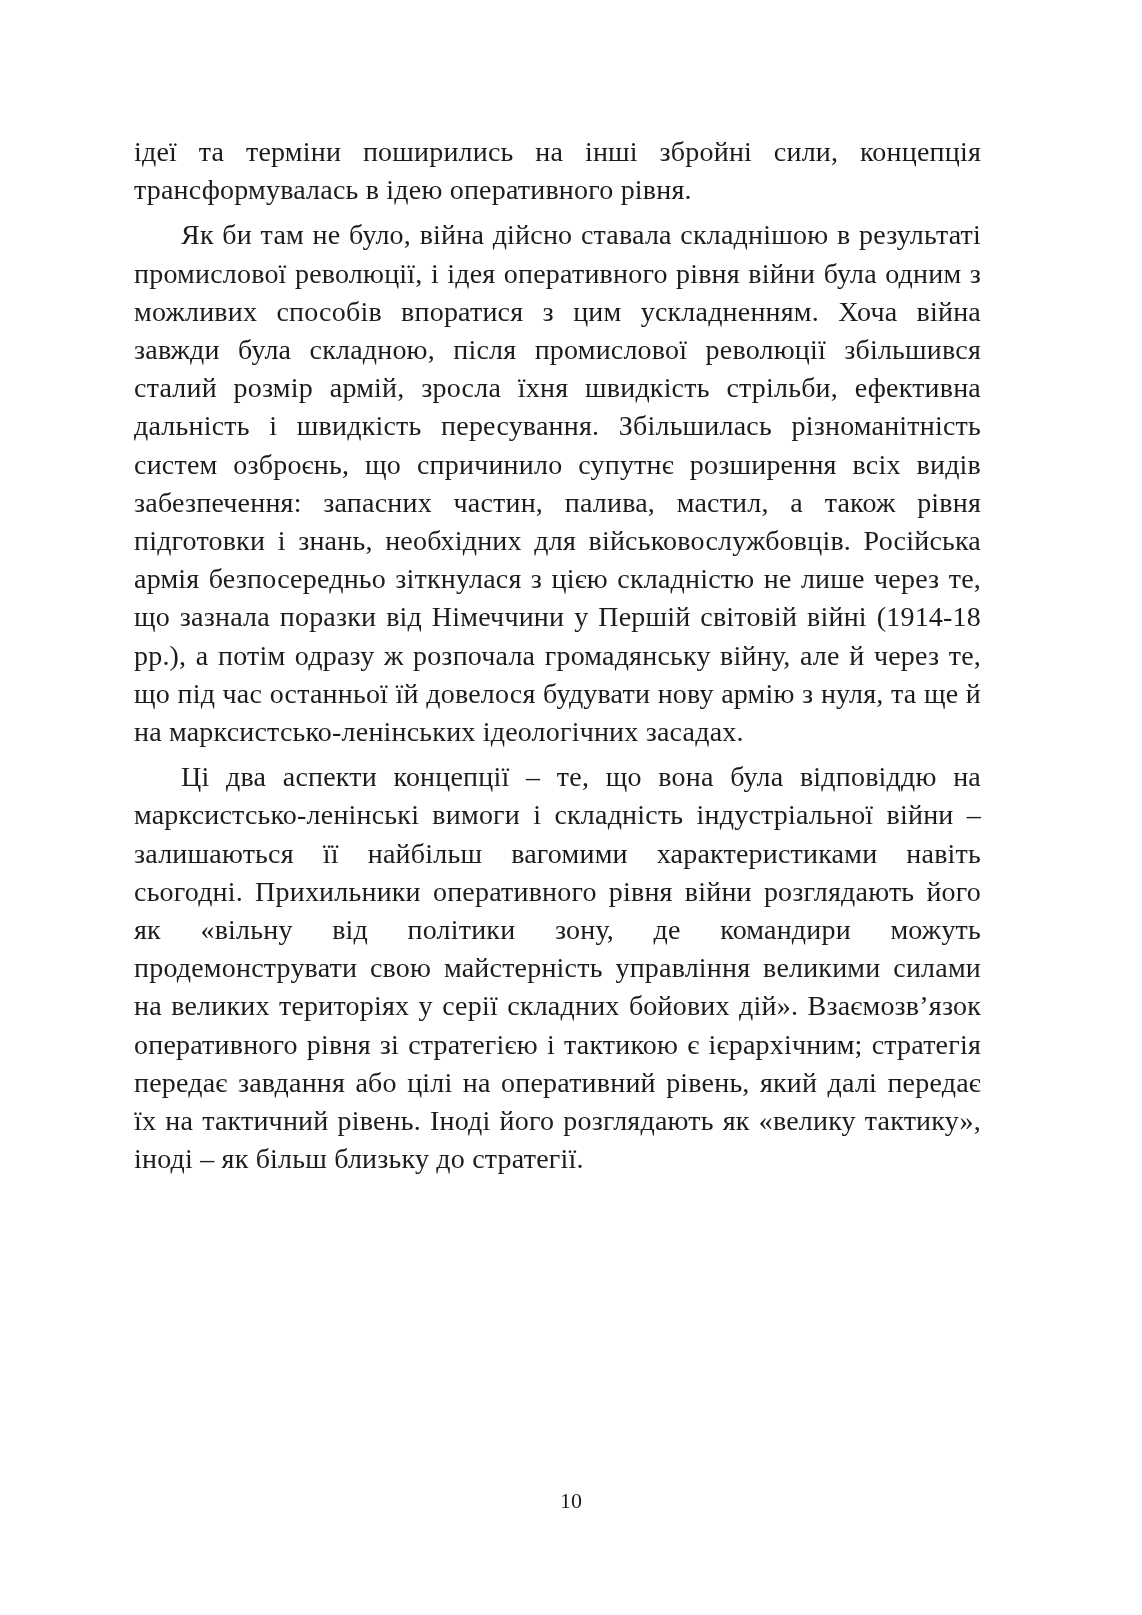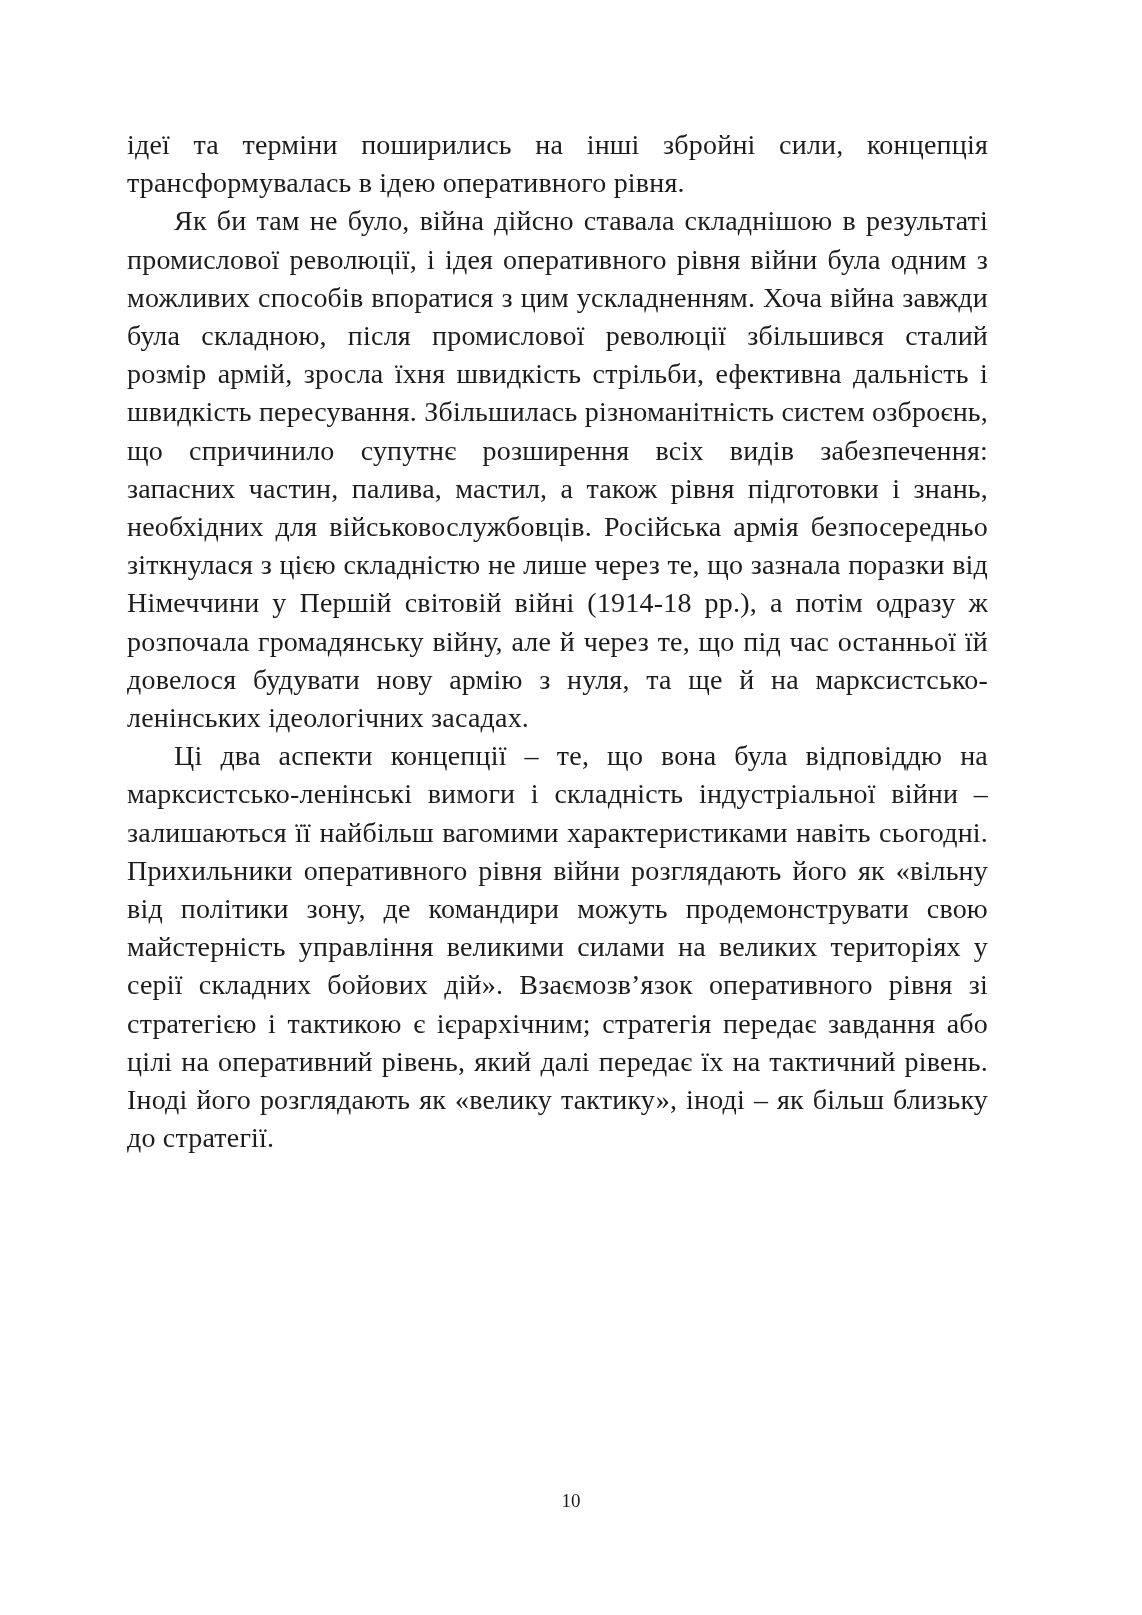--- a/index.html
+++ b/index.html
@@ -20,38 +20,38 @@
       background: #ffffff;
       overflow: hidden;
     }
     .text-block {
       position: absolute;
       left: 127px;
       top: 126px;
       width: 861px;
     }
     p.para {
-      margin: 0;
+      margin: 7px;
       padding: 0;
       font-size: 28px;
       line-height: 38.2px;
       text-align: justify;
       text-indent: 47px;
       letter-spacing: 0.2px;
     }
     p.para.no-indent {
       text-indent: 0;
     }
     .page-number {
       position: absolute;
       left: 0;
       top: 1484px;
       width: 1142px;
       text-align: center;
-      font-size: 19px;
+      font-size: 22px;
       line-height: 34px;
       color: #1c1c1c;
     }
   </style>
 </head>
 <body>
 
 <div class="page">
   <div class="text-block">
     <p class="para no-indent">ідеї та терміни поширились на інші збройні сили, концепція трансформувалась в ідею оперативного рівня.</p>

